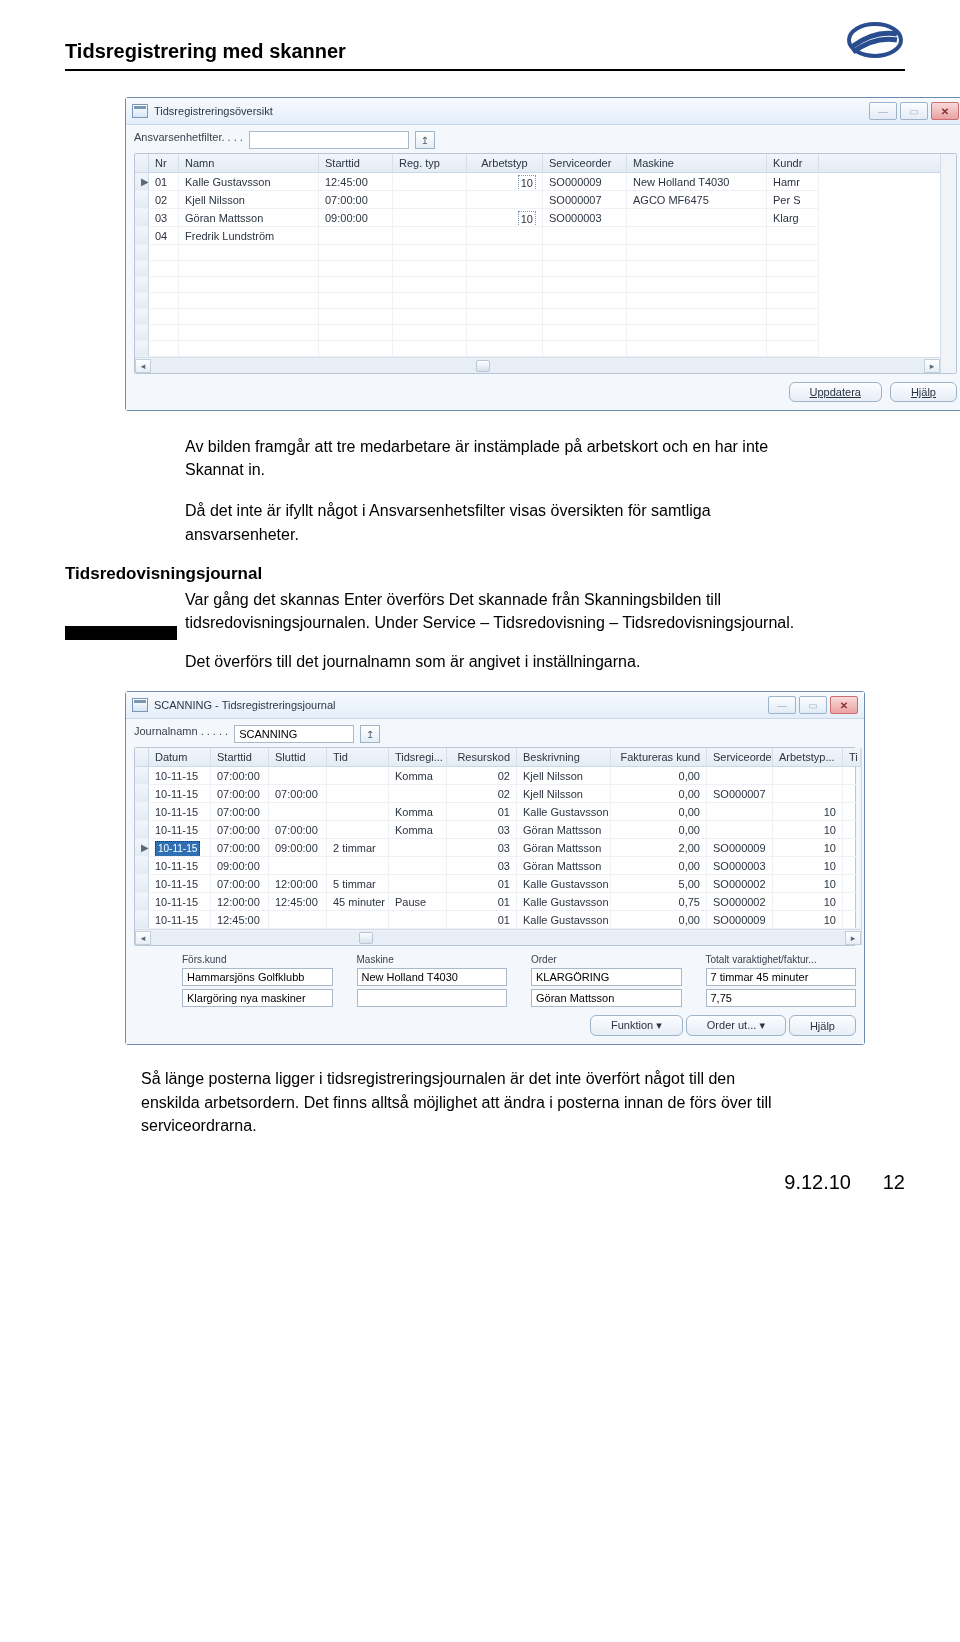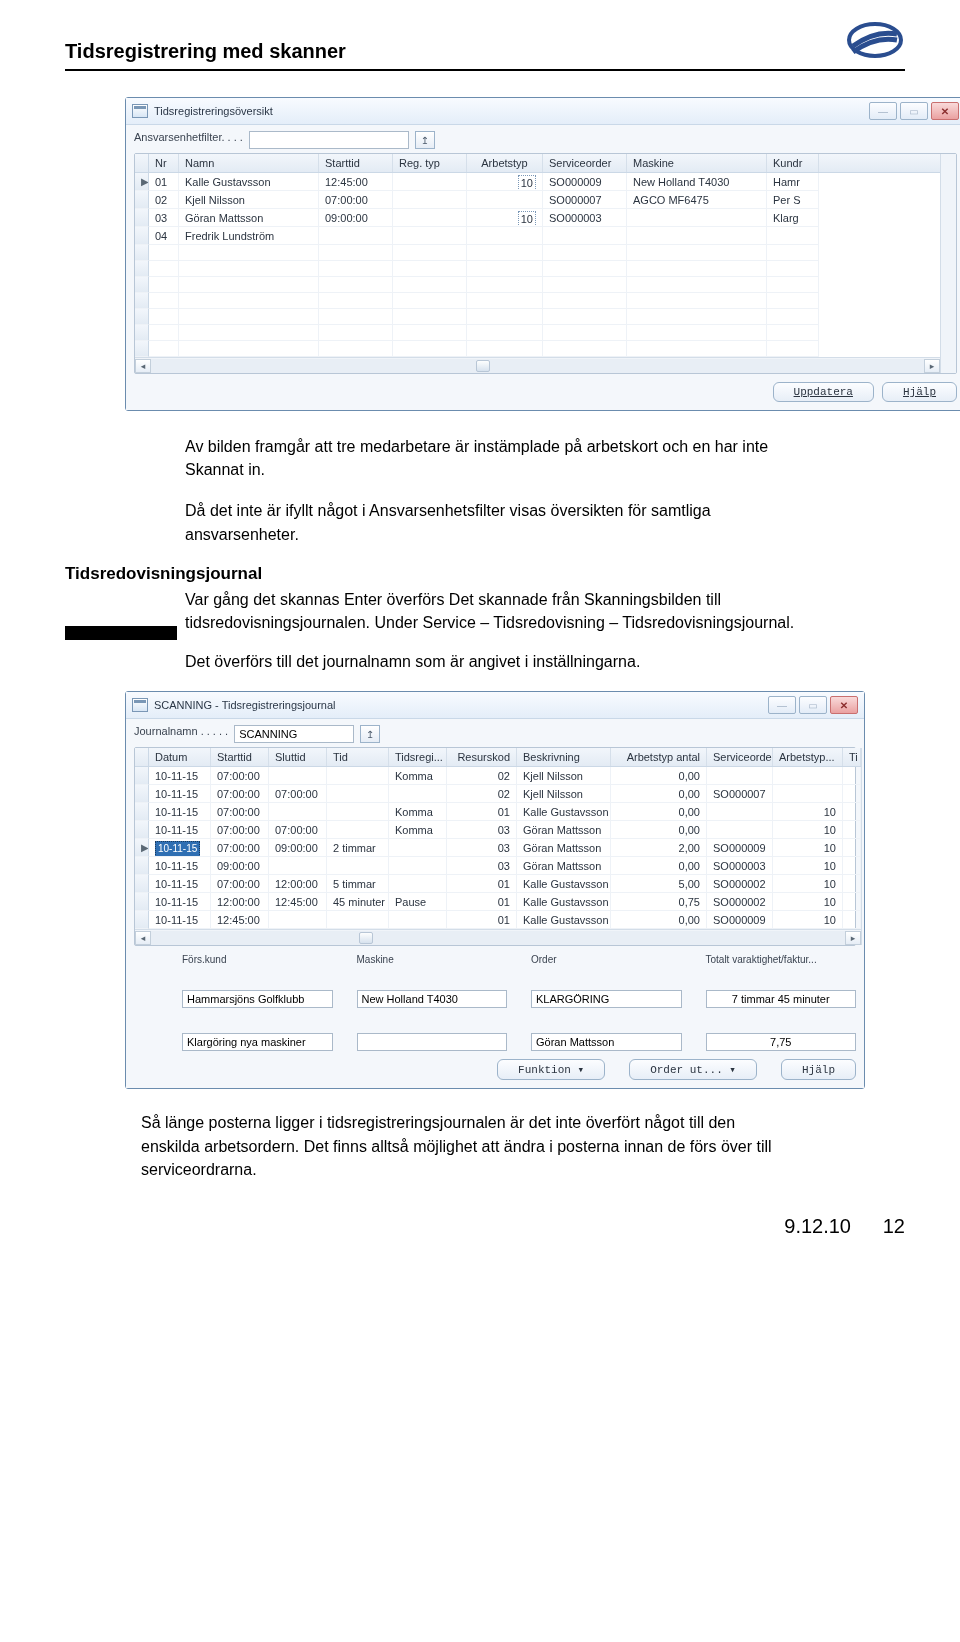--- a/index.html
+++ b/index.html
@@ -77,37 +77,37 @@
 }
 .hscroll .sb-btn {
   width: 16px; height: 14px; border: 1px solid #c3cfdb; background: linear-gradient(#fff,#e6edf6);
   display: flex; align-items: center; justify-content: center; font-size: 9px; color: #5a6875;
 }
 .hscroll .track { flex: 1; background: #e8eef5; height: 14px; position: relative; }
 .hscroll .thumb { position: absolute; top: 1px; height: 12px; background: linear-gradient(#fdfefe,#d7e2ee); border: 1px solid #b8c6d6; border-radius: 2px; }
 .footer-btns { display: flex; justify-content: flex-end; gap: 8px; margin-top: 8px; }
 .winbtn {
   border: 1px solid #9cb3ca; background: linear-gradient(#fcfdff,#e7eef7);
-  border-radius: 6px; padding: 3px 20px; font-size: 11px; color: #2b3440; font-family: Liberation Mono, monospace;
+  border-radius: 6px; padding: 3px 20px; font-size: 11px; color: #2b3440;
 }
 .body-text { font-size: 16px; line-height: 1.45; margin: 6px 0 18px 120px; max-width: 640px; }
 .sect-title { font-size: 17px; font-weight: bold; margin: 10px 0 4px 0; }
 .black-bar { width: 112px; height: 14px; background: #000; display: inline-block; margin-right: 8px; vertical-align: top; margin-top: 4px; }
 .sect-block { display: flex; align-items: center; }
 .sect-text { font-size: 16px; line-height: 1.45; max-width: 640px; }
 .g2 { grid-template-columns: 14px 62px 58px 58px 62px 58px 70px 94px 96px 66px 70px 18px; }
 .sel-cell { background: #2f6fb3; color: #fff; border: 1px dotted #1a3a5c; display: inline-block; padding: 0 2px; font-size: 10px; }
 .summary-row { display: flex; gap: 24px; margin-top: 8px; align-items: flex-end; padding-left: 48px; }
 .summary-col { display: flex; flex-direction: column; gap: 3px; flex: 1; }
 .summary-col label { font-size: 10px; color: #3a4350; }
 .summary-col input {
-  border: 1px solid #aab9c9; background: #fff; height: 18px; font-size: 11px; padding: 0 4px; width: 100%; margin-top: 22px;
-}
-.summary-col.rt input { text-align: center; }
-.footer-3 { display: flex; justify-content: flex-end; gap: 24px; margin-top: 8px; }
+  border: 1px solid #aab9c9; background: #fff; height: 18px; font-size: 11px; padding: 0 4px; width: 100%;
+}
+.summary-col.rt input { text-align: left; }
+.footer-3 { display: flex; justify-content: flex-end; gap: 3px; margin-top: 8px; }
 .vscroll { width: 16px; background: #f0f4f9; border-left: 1px solid #d3dde8; }
 .grid-wrap { display: flex; }
 .grid-inner { flex: 1; }
 .page-footer { display: flex; justify-content: flex-end; gap: 24px; margin-top: 34px; font-size: 20px; }
 .page-footer .pnum { min-width: 30px; text-align: right; }
 .datbox {
   border: 1px dotted #7a97b6; padding: 0 2px; display: inline-block;
 }
 </style>
 </head>
@@ -331,21 +331,21 @@
           <div class="grid-inner">
             <div class="ghead g2">
               <div class="rowmark"></div>
               <div>Datum</div>
               <div>Starttid</div>
               <div>Sluttid</div>
               <div>Tid</div>
               <div>Tidsregi...</div>
               <div style="text-align:right">Resurskod</div>
               <div>Beskrivning</div>
-              <div style="text-align:right">Arbetstyp antal</div>
+              <div style="text-align:right">Faktureras kund</div>
               <div>Serviceorder</div>
               <div>Arbetstyp...</div>
               <div>Ti</div>
             </div>
             <div id="win2-rows">
                 <div class="grow g2">
                   <div class="rowmark"></div>
                   <div>10-11-15</div>
                   <div>07:00:00</div>
                   <div></div>

